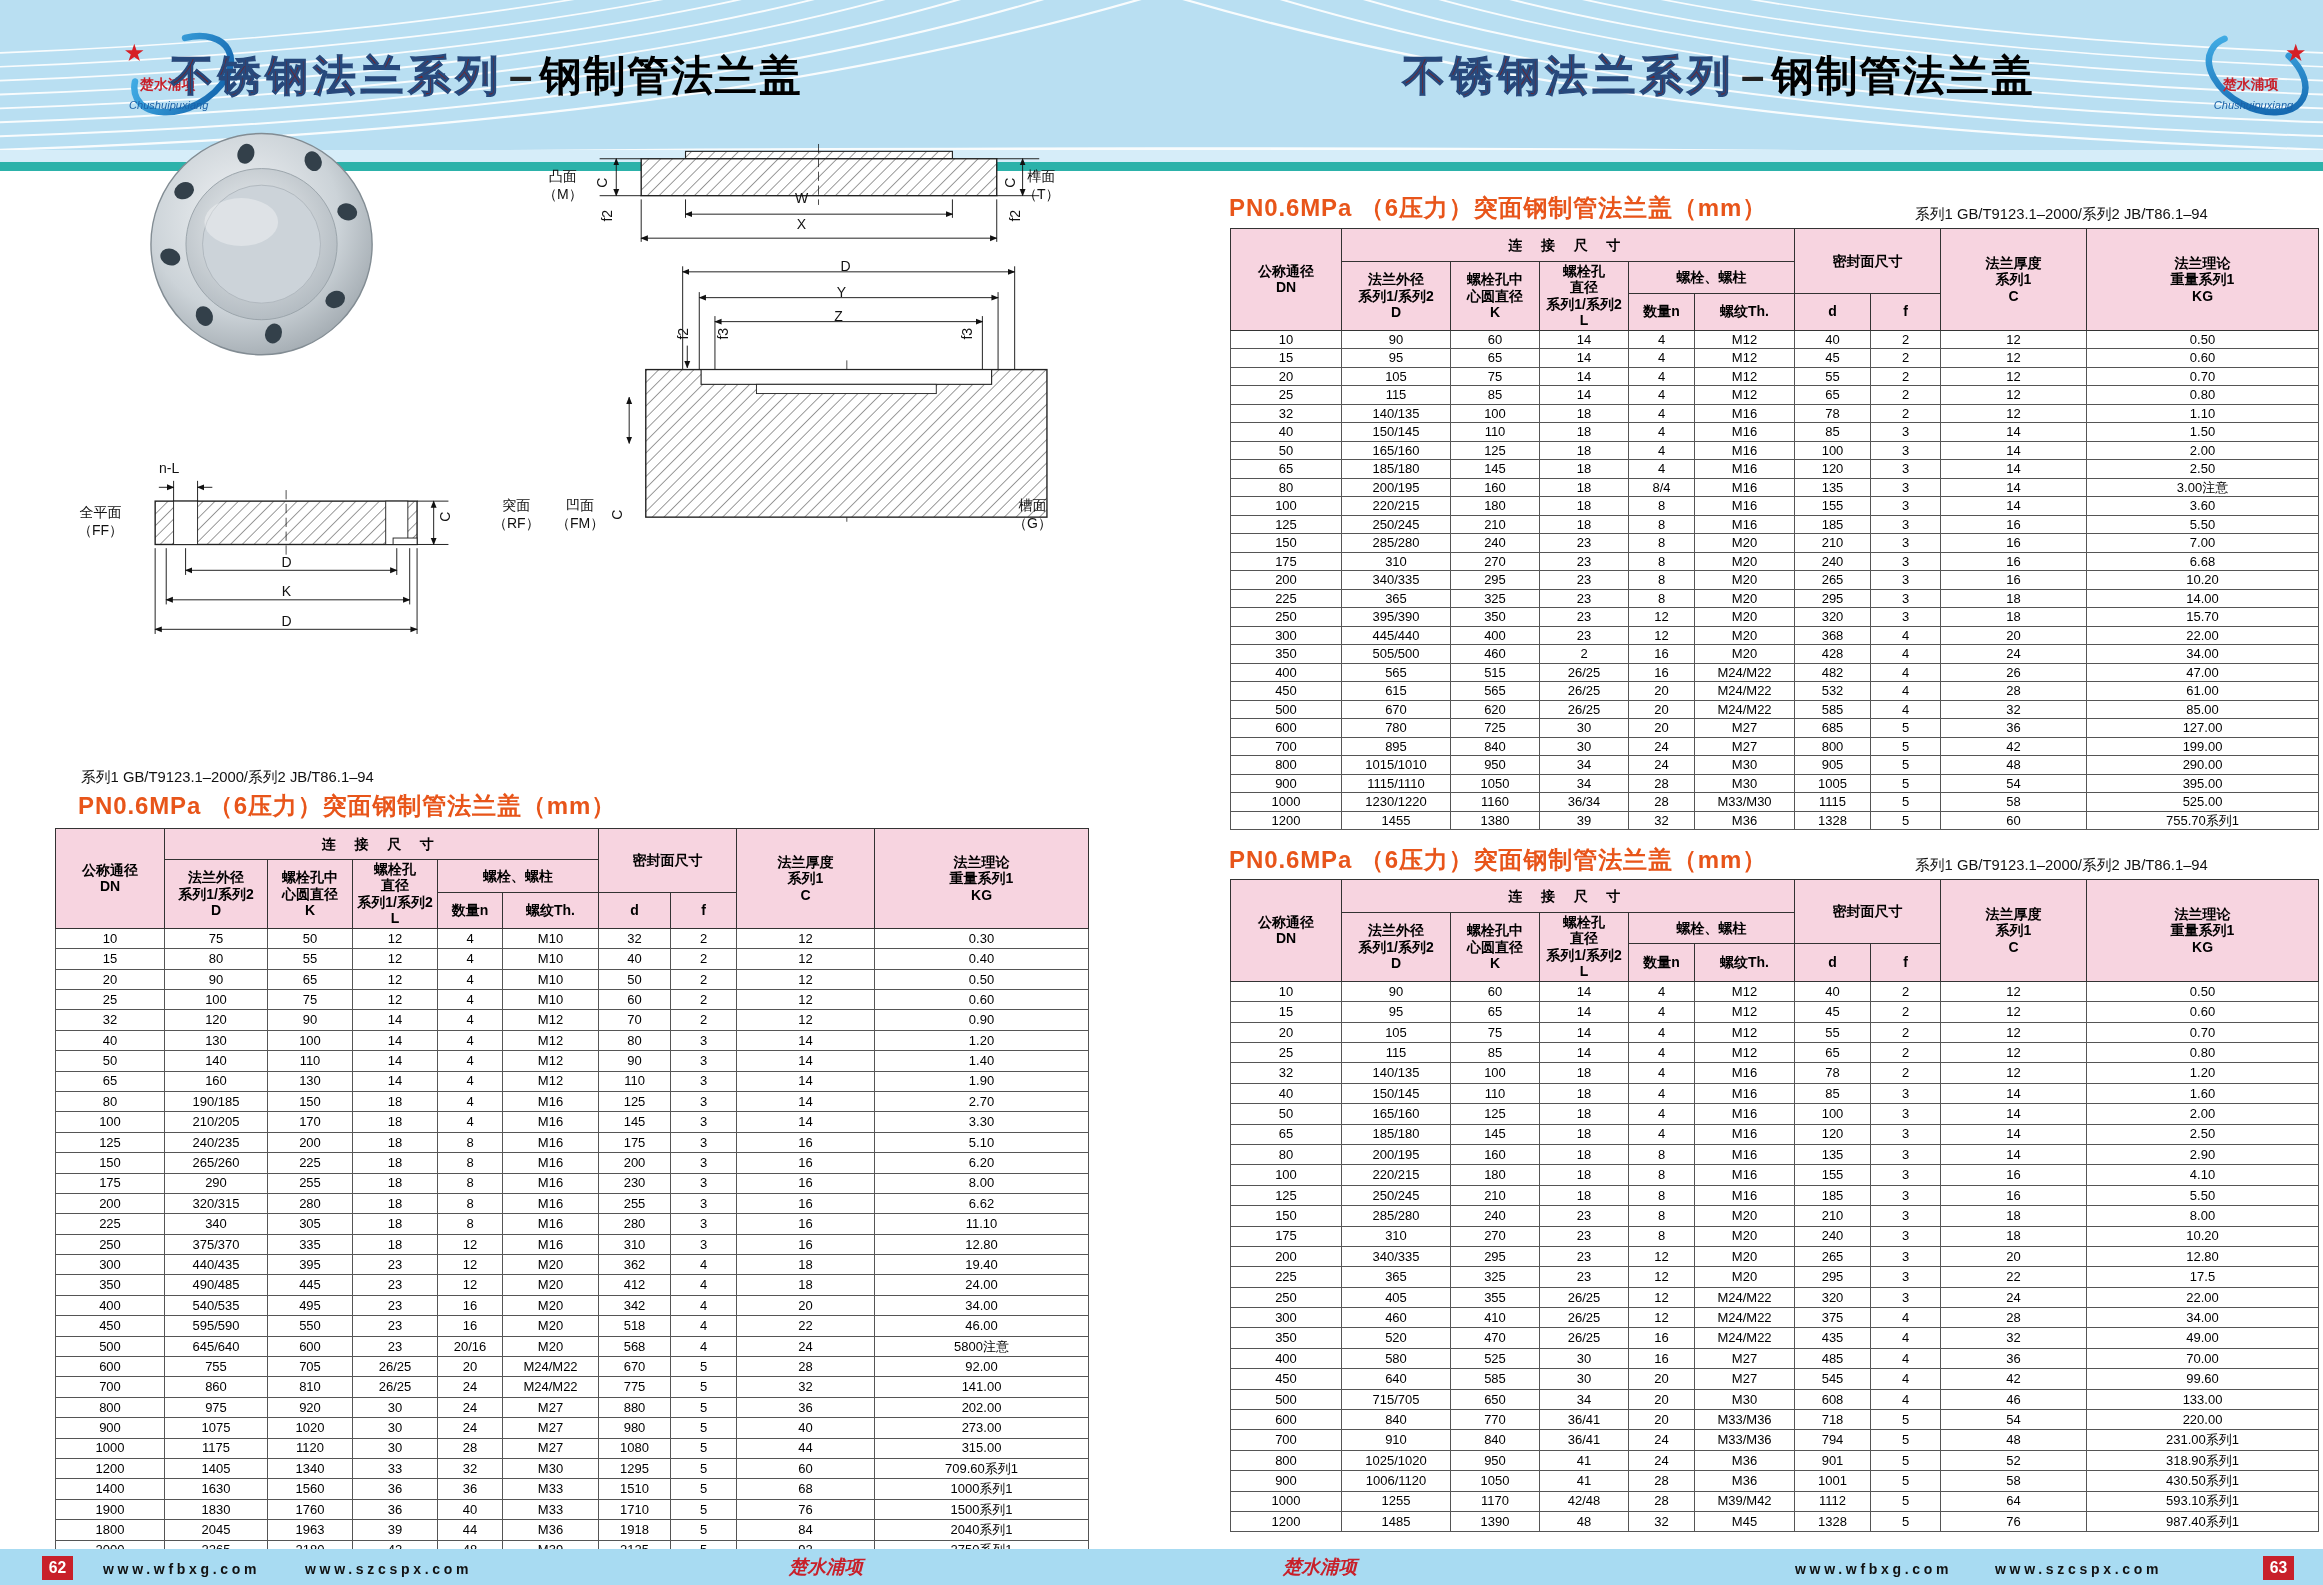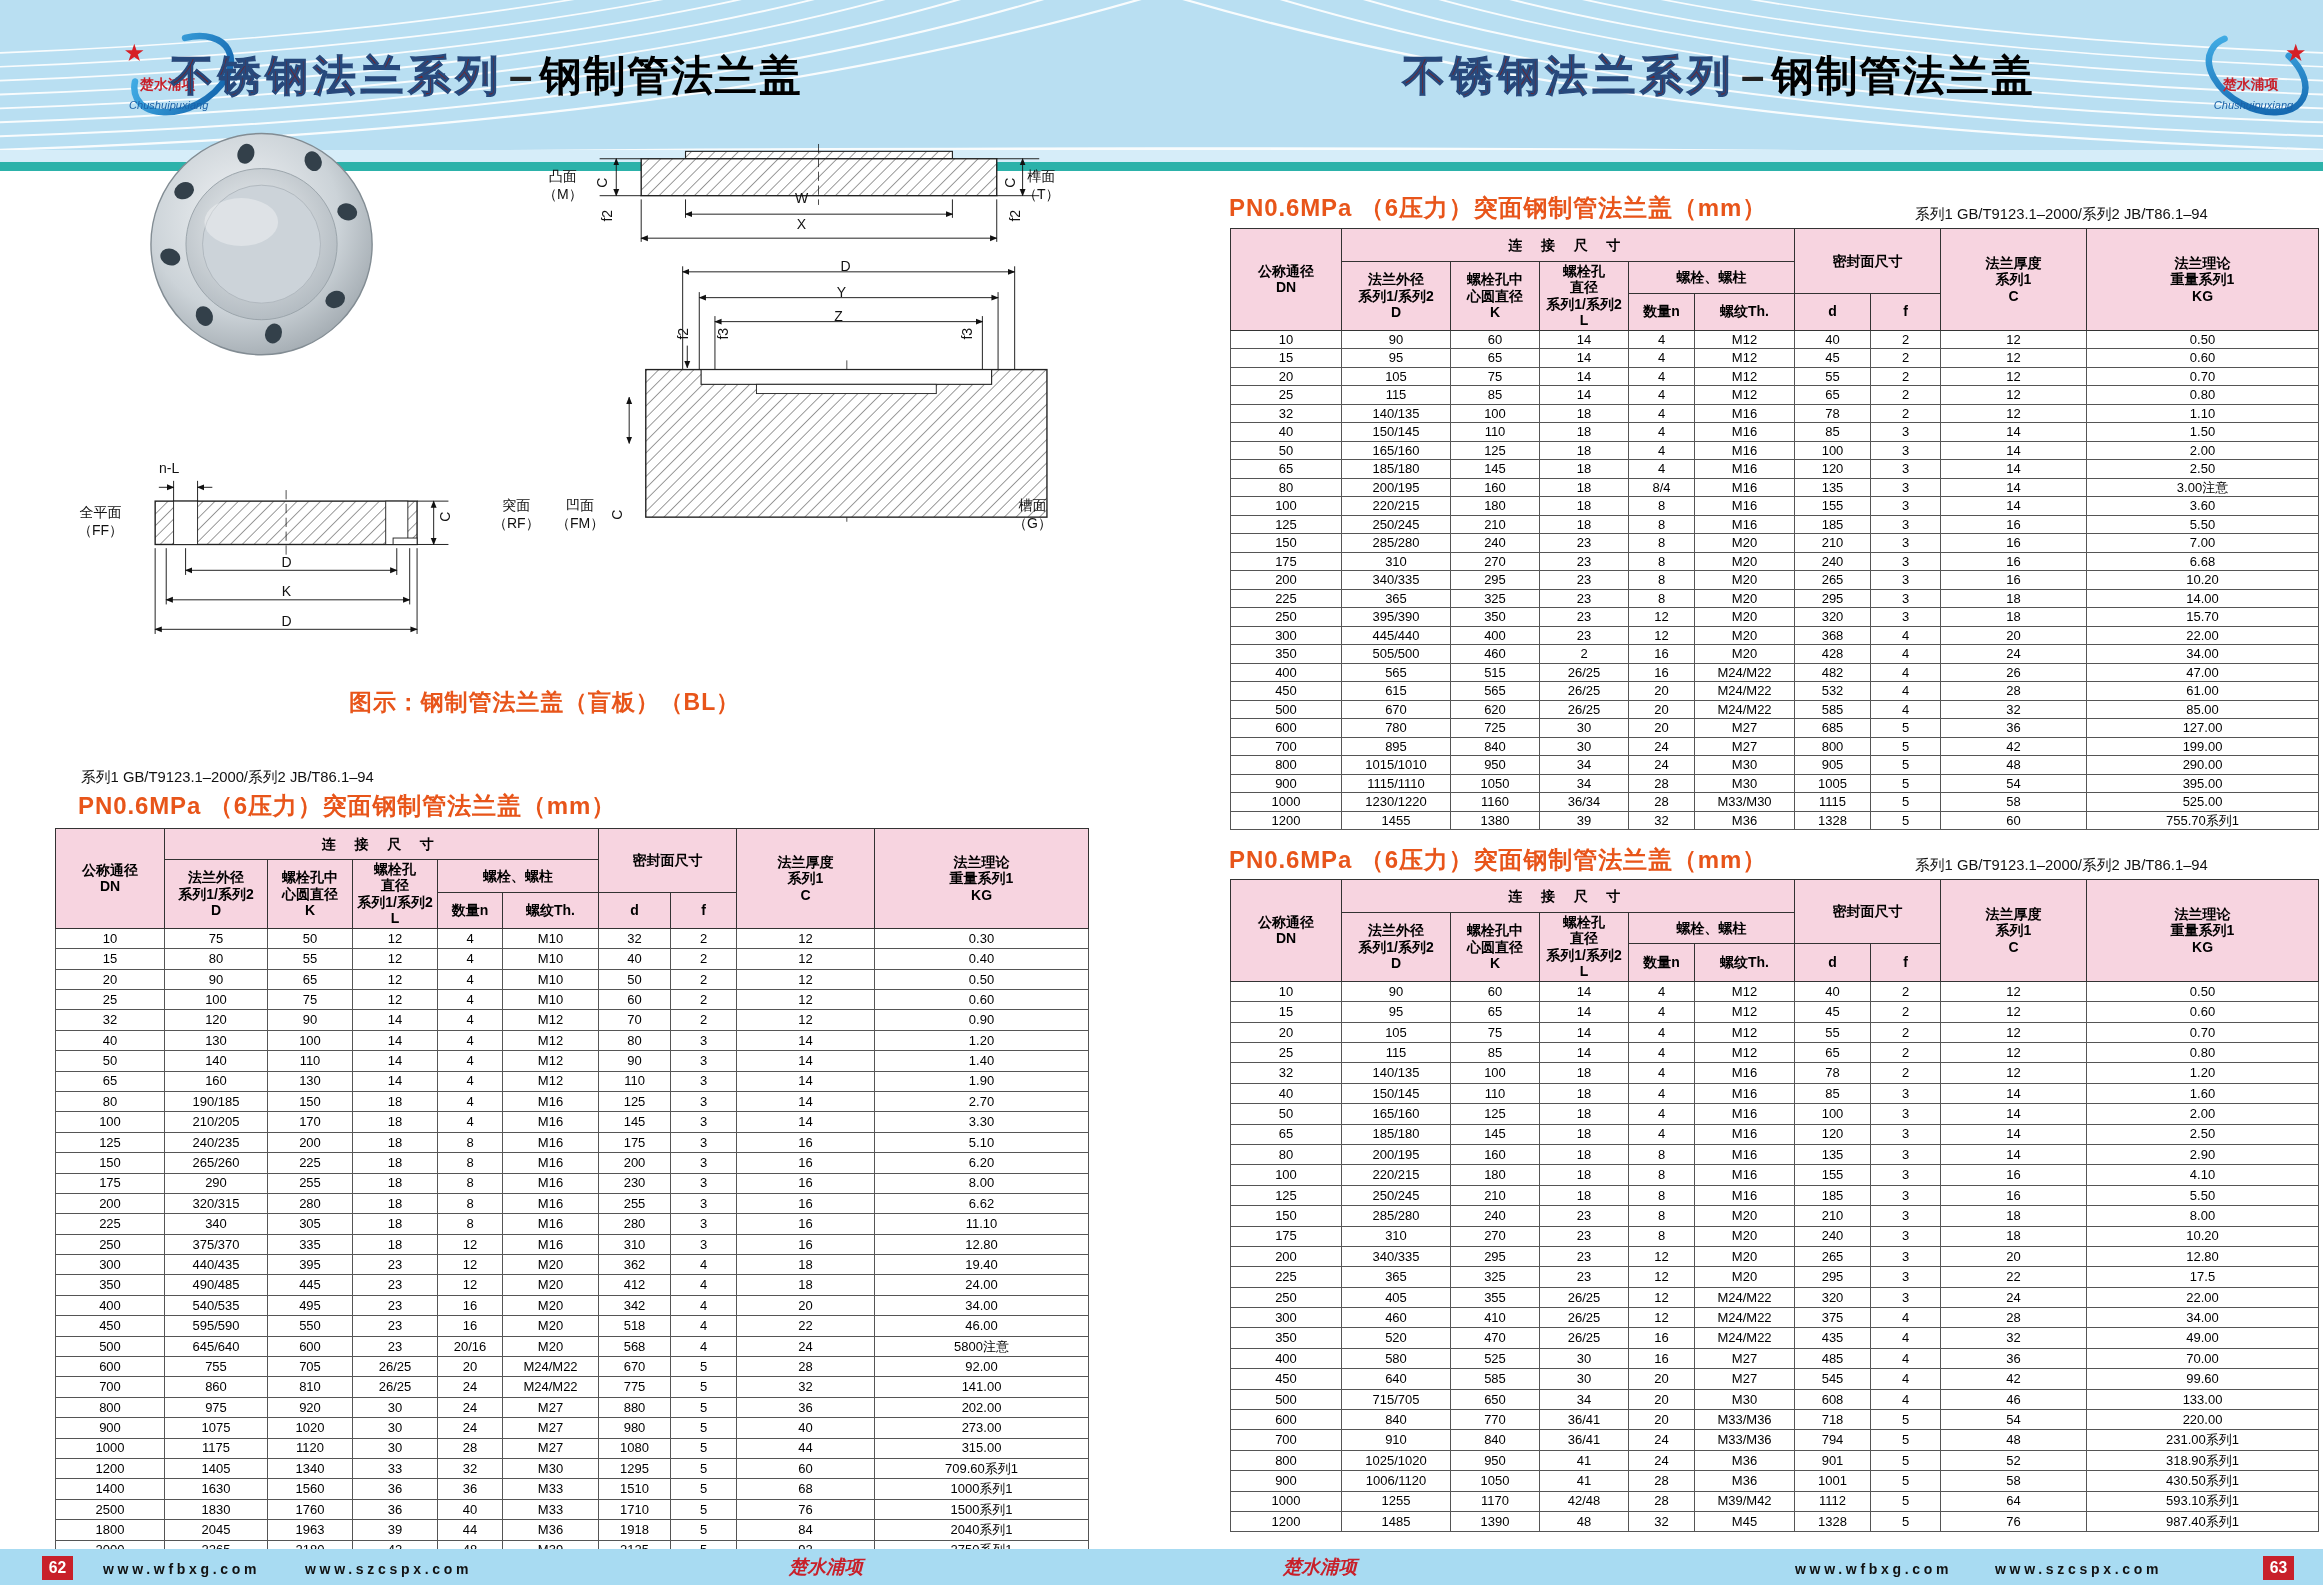--- a/index.html
+++ b/index.html
@@ -220,21 +220,20 @@
     </g>
   </svg>
   <div class="lbl" style="left:159px;top:460px">n-L</div>
   <div class="lbl" style="left:78px;top:504px">全平面
 （FF）</div>
   <div class="lbl rot" style="left:441px;top:508px">C</div>
   <div class="lbl" style="left:268px;top:554px;width:37px">D</div>
   <div class="lbl" style="left:268px;top:583px;width:37px">K</div>
   <div class="lbl" style="left:268px;top:613px;width:37px">D</div>
 
-  <div class="caption" style="left:277px;top:687px;width:535px">图示：钢制管法兰盖（盲板）（BL）</div>
   <div class="series-note" style="left:81px;top:768px">系列1 GB/T9123.1–2000/系列2 JB/T86.1–94</div>
   <div class="tbl-title" style="left:78px;top:790px">PN0.6MPa （6压力）突面钢制管法兰盖（mm）</div>
 
   <table id="tableL" class="spec-table" style="left:55px;top:828px;width:1034px">
     <colgroup>
       <col style="width:109px">
         <col style="width:103px">
         <col style="width:85px">
         <col style="width:85px">
         <col style="width:65px">
@@ -608,21 +607,21 @@
           <td>1560</td>
           <td>36</td>
           <td>36</td>
           <td>M33</td>
           <td>1510</td>
           <td>5</td>
           <td>68</td>
           <td>1000系列1</td>
         </tr>
         <tr>
-          <td>2500</td>
+          <td>1900</td>
           <td>1830</td>
           <td>1760</td>
           <td>36</td>
           <td>40</td>
           <td>M33</td>
           <td>1710</td>
           <td>5</td>
           <td>76</td>
           <td>1500系列1</td>
         </tr>

